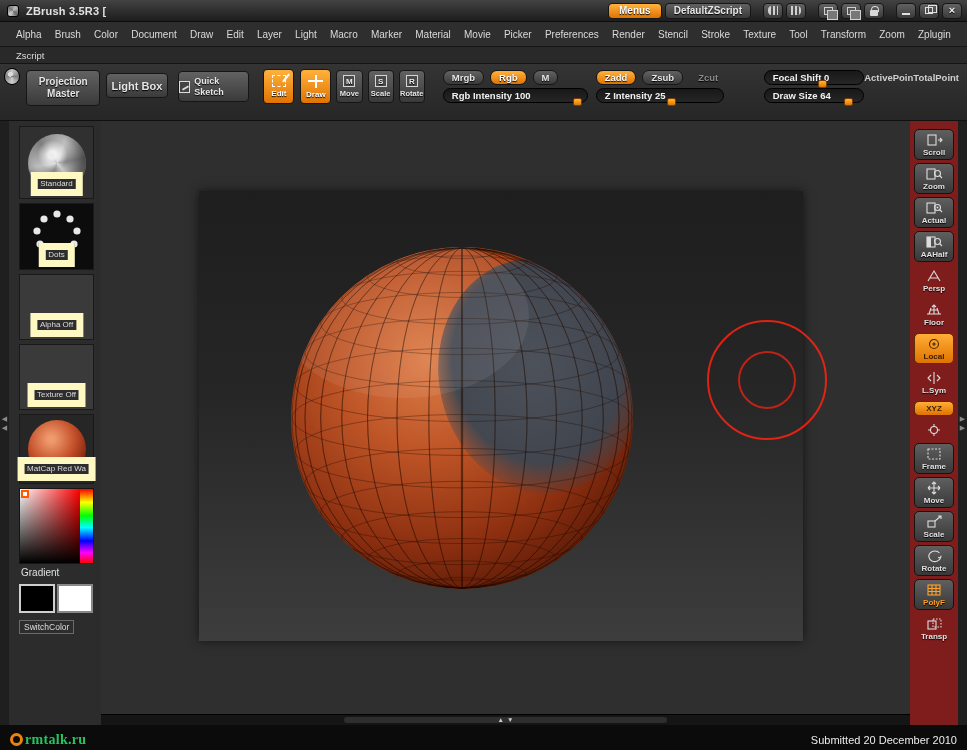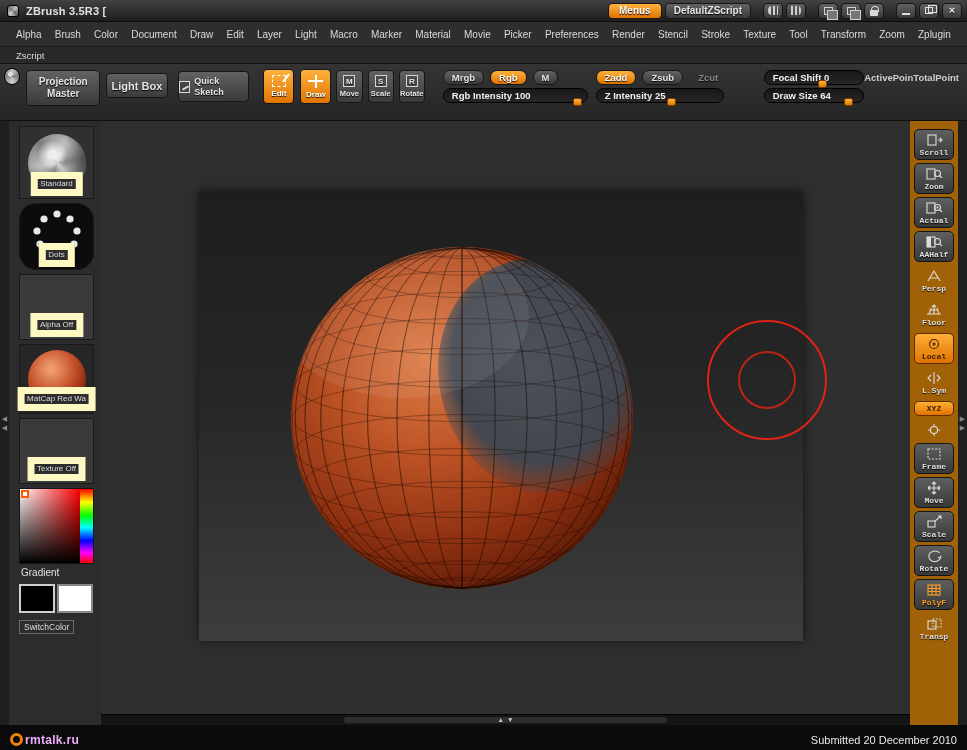--- a/index.html
+++ b/index.html
@@ -82,21 +82,21 @@
   .edge span{color:#8a8a8a;font-size:7px;line-height:1;}
   .ltray{width:92px;background:#2c2c2c;padding:5px 0 0 10px;}
   .tile{position:relative;width:75px;margin-bottom:4px;background:#363636;border:1px solid #191919;}
   .tile-lbl{position:absolute;bottom:2px;left:50%;transform:translateX(-50%);white-space:nowrap;
     background:#2d2d2d;border:7px solid #fef9c3;color:#ddd;font-size:8px;padding:0 3px;line-height:1.3;}
   .t-brush{height:73px;display:flex;align-items:center;justify-content:center;background:#303030;}
   .brush-ball{width:58px;height:58px;border-radius:50%;
     background:radial-gradient(circle at 42% 36%,rgba(255,255,255,.85) 0 8%,rgba(255,255,255,0) 30%),
       conic-gradient(from 20deg,#c6c6c6,#858585,#d0d0d0,#8a8a8a,#c2c2c2,#7f7f7f,#c6c6c6);
     box-shadow:inset -6px -8px 14px rgba(0,0,0,.55);}
-  .t-dots{height:67px;background:#0c0c0c;border-radius:17px;}
+  .t-dots{height:67px;background:#0c0c0c;}
   .t-flat{height:66px;background:#3a3a3a;}
   .t-mat{height:70px;display:flex;align-items:center;justify-content:center;background:#262626;}
   .mat-ball{width:58px;height:58px;border-radius:50%;
     background:radial-gradient(circle at 40% 33%,#ef9a6d 0 6%,#c4502a 45%,#82240e 75%,#4a1106 100%);}
   .picker{display:flex;width:75px;height:76px;border:1px solid #151515;margin-bottom:3px;position:relative;}
   .sv{flex:1;background:linear-gradient(to bottom,rgba(0,0,0,0),#000 100%),linear-gradient(to right,#fff,#f00);}
   .hue{width:13px;background:linear-gradient(#f00,#ff0 18%,#0f0 36%,#0ff 52%,#00f 70%,#f0f 86%,#f00);}
   .sv-cursor{position:absolute;left:1px;top:1px;width:8px;height:8px;border:2px solid #ff5a00;background:#fff;}
   .grad-lbl{color:#e0e0e0;font-size:10px;margin:2px 0 6px 2px;}
   .switch{display:flex;gap:2px;margin-bottom:3px;}
@@ -111,40 +111,40 @@
     background:linear-gradient(#1e1e1e,#262626 45%,#3d3d3d 100%);box-shadow:0 0 10px rgba(0,0,0,.6);}
   .cursor-outer{position:absolute;left:606px;top:199px;width:120px;height:120px;border:2px solid rgba(255,34,16,.85);border-radius:50%;pointer-events:none;}
   .cursor-inner{position:absolute;left:50%;top:50%;width:58px;height:58px;transform:translate(-50%,-50%);
     border:2px solid rgba(255,34,16,.7);border-radius:50%;}
   .hscroll{position:absolute;left:0;right:0;bottom:0;height:11px;background:#151515;border-top:1px solid #000;
     display:flex;align-items:center;justify-content:center;gap:3px;}
   .hscroll .thumb{position:absolute;left:30%;width:40%;top:2px;bottom:2px;background:#2e2e2e;border-radius:3px;}
   .hscroll span{position:relative;color:#c9c9c9;font-size:6.5px;line-height:1;}
 
   
-  .rtray{width:48px;background:#a16207;padding-top:5px;overflow:hidden;font-family:Liberation Mono, monospace;}
+  .rtray{width:48px;background:#7f1d1d;padding-top:5px;overflow:hidden;}
   .rt-btn{width:40px;margin:3px auto 0;padding:3px 0 2px;display:flex;flex-direction:column;align-items:center;gap:1px;
     background:linear-gradient(#5f5f5f,#383838);border:1px solid #141414;border-radius:5px;}
   .rt-btn.flat{background:none;border-color:transparent;}
   .rt-btn.orange{background:linear-gradient(#ffae36,#e07200);border-color:#5e2d00;}
   .rt-btn.pill{padding:2px 0;}
   .rt-lbl{font-size:8px;font-weight:bold;color:#e0e0e0;text-shadow:0 1px 1px #000;}
   .rt-lbl.dark{color:#3a2000;text-shadow:none;}
   .rt-lbl.oj{color:#ffa126;}
   .rt-ico{width:18px;height:14px;}
   .rt-ico *{stroke:#dcdcdc;stroke-width:1.1;fill:none;}
   .rt-ico.dark *{stroke:#4a2600;}
   .rt-ico.oj *{stroke:#ffa126;}
   .rt-ico .fill{fill:#dcdcdc;stroke:none;}
 
   
   .footer{height:29px;background:#0b0b0b;display:flex;align-items:center;padding:0 10px;}
   .wm{display:flex;align-items:center;gap:2px;}
   .wm-ring{width:13px;height:13px;border:3px solid #f0820a;border-radius:50%;}
-  .wm-txt{color:#f0abfc;font-size:12px;font-weight:bold;letter-spacing:.3px;}
+  .wm-txt{color:#22c55e;font-size:14px;font-weight:bold;letter-spacing:.3px;font-family:Liberation Serif, serif;}
   .submitted{margin-left:auto;color:#ececec;font-size:11px;}
 </style>
 </head>
 <body>
 
 <div class="app">
 
   <div class="titlebar">
     <div class="app-ico"></div>
     <span class="title-txt">ZBrush 3.5R3 [</span>
@@ -305,26 +305,26 @@
             <circle cx="54" cy="40" r="3.6"></circle>
               <circle cx="57" cy="27" r="3.6"></circle>
               <circle cx="50" cy="15" r="3.6"></circle>
           </g>
         </svg>
         <span class="tile-lbl">Dots</span>
       </div>
       <div class="tile t-flat">
         <span class="tile-lbl">Alpha Off</span>
       </div>
+      <div class="tile t-flat">
+        <span class="tile-lbl">Texture  Off</span>
+      </div>
       <div class="tile t-mat">
         <div class="mat-ball"></div>
         <span class="tile-lbl">MatCap Red Wa</span>
-      </div>
-      <div class="tile t-flat">
-        <span class="tile-lbl">Texture  Off</span>
       </div>
       <div class="picker">
         <div class="sv"></div>
         <div class="hue"></div>
         <div class="sv-cursor"></div>
       </div>
       <div class="grad-lbl">Gradient</div>
       <div class="switch">
         <div class="swatch black"></div>
         <div class="swatch white"></div>

